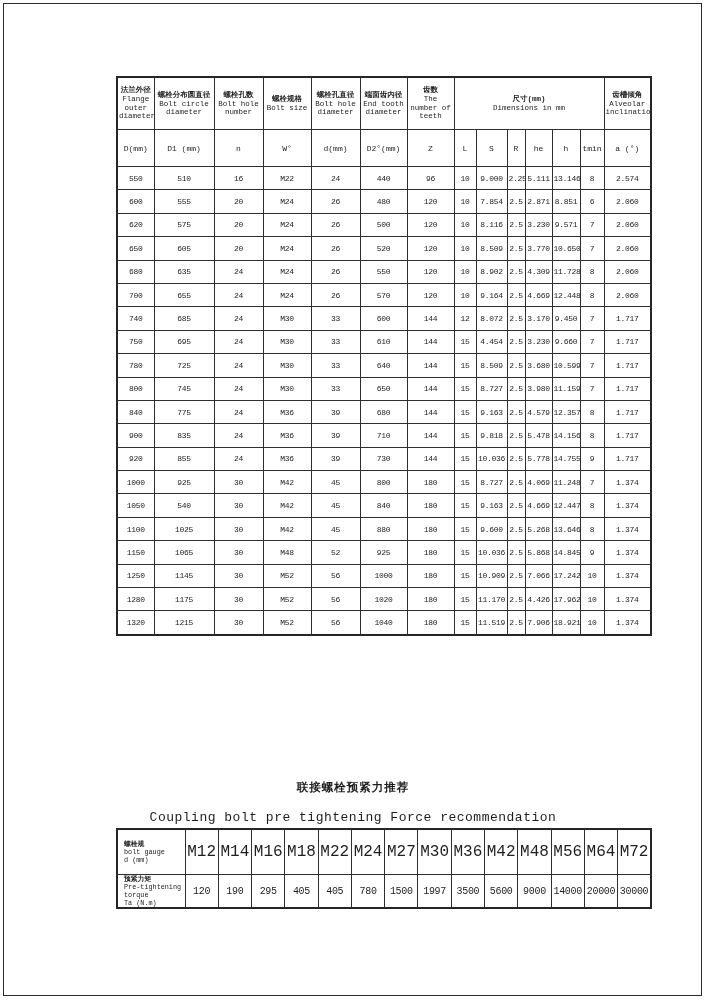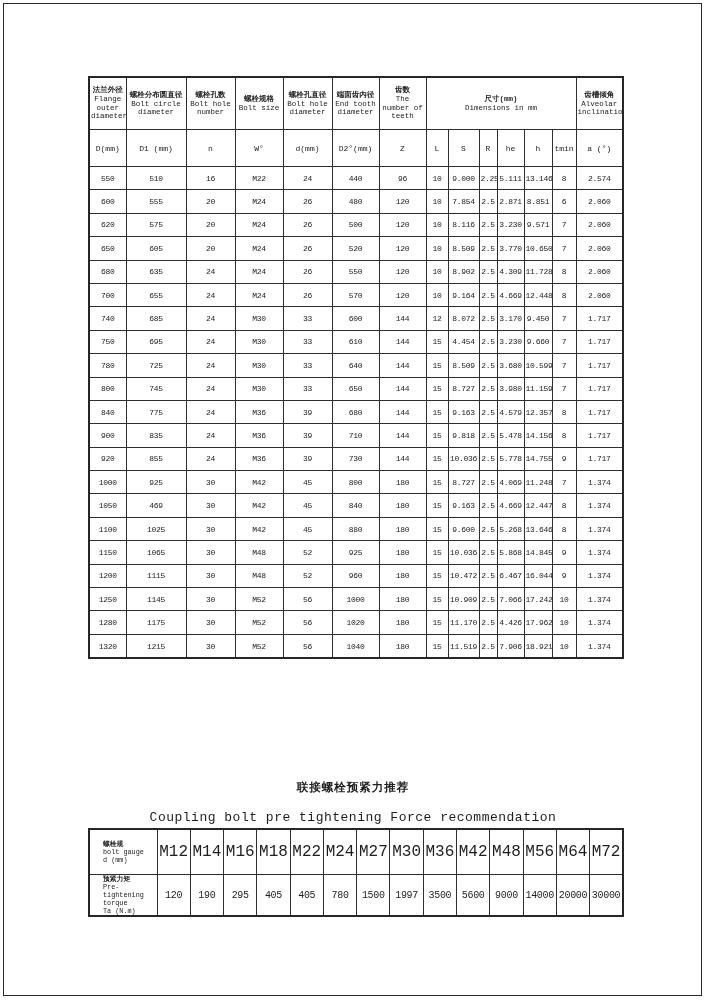--- a/index.html
+++ b/index.html
@@ -8,21 +8,21 @@
     background:#ffffff;
     font-family:"Liberation Mono","DejaVu Sans Mono",monospace;
     color:#1e1e1e;
     overflow:hidden;
   }
   .page-border{
     position:absolute;left:3px;top:3px;right:4px;bottom:4px;
     border:1.5px solid #2a2a2a;pointer-events:none;
   }
   
-  table{border-collapse:collapse;table-layout:fixed;}
+  table{border-collapse:collapse;table-layout:fixed;margin-left:28px;}
   .main-table{
     position:absolute;left:88px;top:76px;width:534px;
     border:2px solid #262626;
   }
   .main-table th,.main-table td{
     border:1px solid #2f2f2f;
     text-align:center;vertical-align:middle;
     padding:0 1px;overflow:hidden;
     font-weight:normal;
   }
@@ -39,21 +39,21 @@
   .bottom-title .t-en{font-size:13px;margin-top:15px;letter-spacing:0.5px;}
   .torque-table{
     position:absolute;left:88px;top:828px;width:534px;
     border:2px solid #262626;
   }
   .torque-table th,.torque-table td{
     border:1px solid #2f2f2f;text-align:center;vertical-align:middle;
     padding:0 1px;overflow:hidden;font-weight:normal;
   }
   .torque-table .label-cell{
-    text-align:left;font-size:6.8px;line-height:8px;padding-left:13px;
+    text-align:left;font-size:6.8px;line-height:8px;padding-left:6px;
   }
   .torque-table .label-cell .lz{font-weight:bold;}
   .sizes-row th{height:44px;font-size:16px;}
   .torques-row td{height:29px;font-size:10px;letter-spacing:-0.3px;}
 </style>
 </head>
 <body>
 
 <div class="page-border"></div>
 
@@ -350,21 +350,21 @@
         <td>15</td>
         <td>8.727</td>
         <td>2.5</td>
         <td>4.069</td>
         <td>11.248</td>
         <td>7</td>
         <td>1.374</td>
       </tr>
       <tr class="data-row">
         <td>1050</td>
-        <td>469</td>
+        <td>540</td>
         <td>30</td>
         <td>M42</td>
         <td>45</td>
         <td>840</td>
         <td>180</td>
         <td>15</td>
         <td>9.163</td>
         <td>2.5</td>
         <td>4.669</td>
         <td>12.447</td>
@@ -393,36 +393,20 @@
         <td>30</td>
         <td>M48</td>
         <td>52</td>
         <td>925</td>
         <td>180</td>
         <td>15</td>
         <td>10.036</td>
         <td>2.5</td>
         <td>5.868</td>
         <td>14.845</td>
-        <td>9</td>
-        <td>1.374</td>
-      </tr>
-      <tr class="data-row">
-        <td>1200</td>
-        <td>1115</td>
-        <td>30</td>
-        <td>M48</td>
-        <td>52</td>
-        <td>960</td>
-        <td>180</td>
-        <td>15</td>
-        <td>10.472</td>
-        <td>2.5</td>
-        <td>6.467</td>
-        <td>16.044</td>
         <td>9</td>
         <td>1.374</td>
       </tr>
       <tr class="data-row">
         <td>1250</td>
         <td>1145</td>
         <td>30</td>
         <td>M52</td>
         <td>56</td>
         <td>1000</td>

